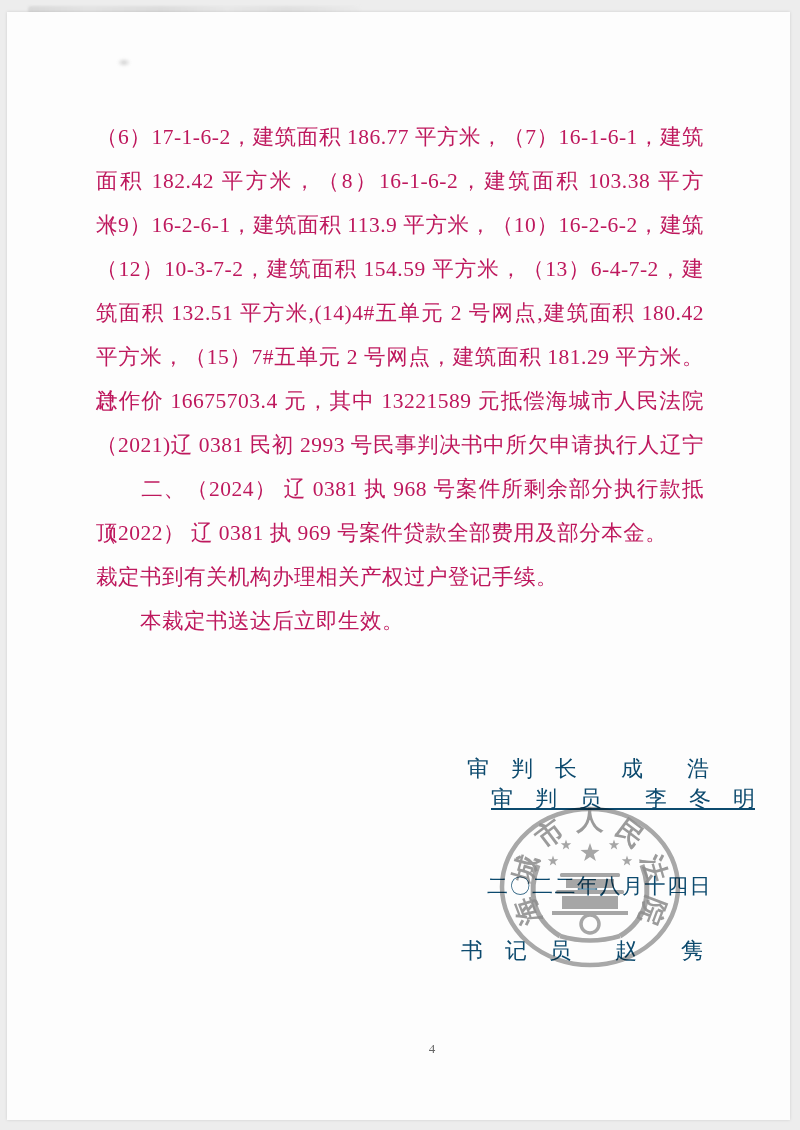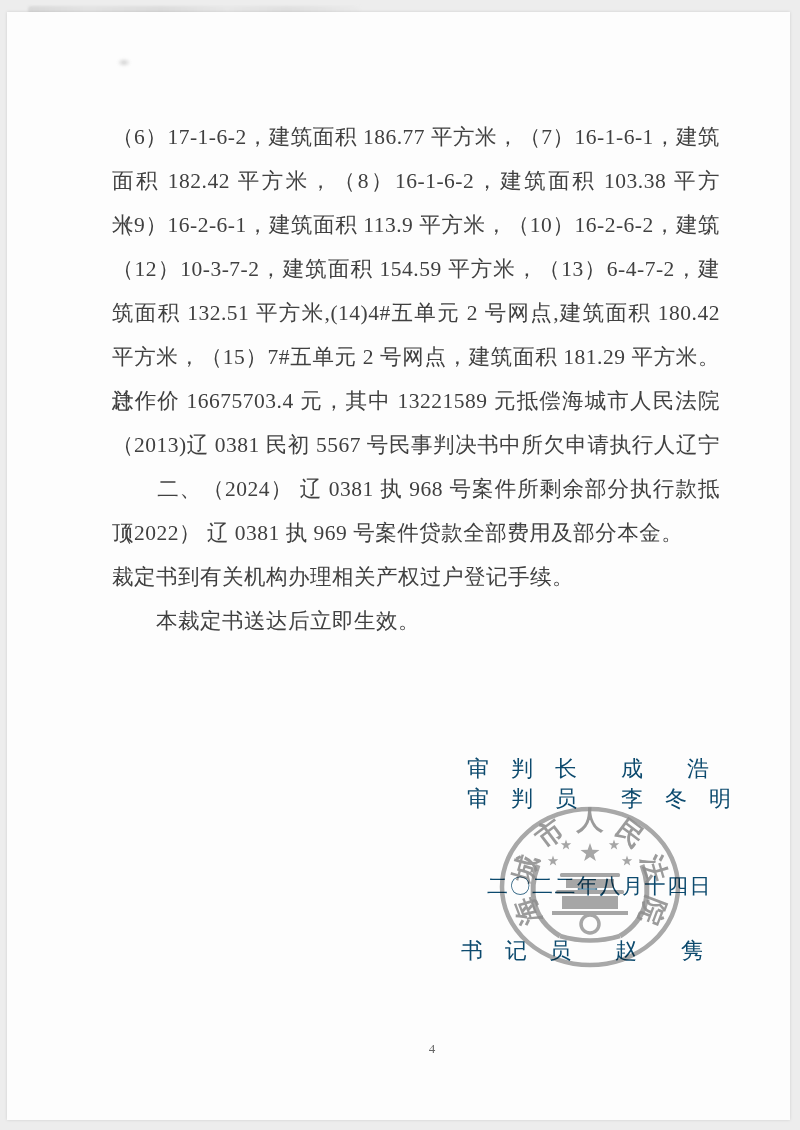--- a/index.html
+++ b/index.html
@@ -11,40 +11,40 @@
     overflow:hidden;
     font-family:"Liberation Serif","DejaVu Serif",serif;
   }
   .page {
     position:absolute; left:7px; top:12px;
     width:783px; height:1108px;
     background:#fdfdfd;
     box-shadow:0 0 3px rgba(0,0,0,.13);
   }
   .body-text {
-    position:absolute; left:105px; top:103px; width:608px;
-    font-size:21.5px; color:#404040;
+    position:absolute; left:89px; top:103px; width:608px;
+    font-size:21.5px; color:#be185d;
   }
   .line {
     height:44px; line-height:44px;
     letter-spacing:0.5px;
   }
   .line.full {
     text-align:justify;
     text-align-last:justify;
     text-justify:inter-character;
   }
   .line.short { text-align:left; white-space:pre; }
   .sig {
     position:absolute;
     font-size:22px; color:#0c4a6e;
     white-space:pre; line-height:22px;
   }
   .sig-1 { left:460px; top:746px; }
-  .sig-2 { left:460px; top:776px; }
+  .sig-2 { left:484px; top:776px;text-decoration:underline; }
   .sig-3 { left:460px; top:806px; }
   .sig-date { left:480px; top:863px; font-size:21px; letter-spacing:1.5px; }
   .sig-clerk { left:454px; top:928px; }
   .page-number {
     position:absolute; left:410px; top:1029px; width:30px;
     text-align:center; font-size:13px; color:#666;
   }
   .seal {
     position:absolute; left:490px; top:793px;
     mix-blend-mode:multiply;
@@ -75,21 +75,21 @@
   <div class="artifact-smudge"></div>
 
   <div class="body-text">
     <div class="line full">（6）17-1-6-2，建筑面积 186.77 平方米，（7）16-1-6-1，建筑</div>
     <div class="line full">面积 182.42 平方米，（8）16-1-6-2，建筑面积 103.38 平方米，</div>
     <div class="line full">（9）16-2-6-1，建筑面积 113.9 平方米，（10）16-2-6-2，建筑</div>
     <div class="line full">（12）10-3-7-2，建筑面积 154.59 平方米，（13）6-4-7-2，建</div>
     <div class="line full">筑面积 132.51 平方米,(14)4#五单元 2 号网点,建筑面积 180.42</div>
     <div class="line full">平方米，（15）7#五单元 2 号网点，建筑面积 181.29 平方米。总</div>
     <div class="line full">计作价 16675703.4 元，其中 13221589 元抵偿海城市人民法院</div>
-    <div class="line full">（2013)辽 0381 民初 5567 号民事判决书中所欠申请执行人辽宁</div>
+    <div class="line full">（2021)辽 0381 民初 2993 号民事判决书中所欠申请执行人辽宁</div>
     <div class="line full">　　二、（2024） 辽 0381 执 968 号案件所剩余部分执行款抵顶</div>
     <div class="line short">（2022） 辽 0381 执 969 号案件贷款全部费用及部分本金。</div>
     <div class="line short">裁定书到有关机构办理相关产权过户登记手续。</div>
     <div class="line short">　　本裁定书送达后立即生效。</div>
   </div>
 
   <div class="sig sig-1">审　判　长　　成　　浩</div>
   <div class="sig sig-2">审　判　员　　李　冬　明</div>
   <div class="sig sig-date">二〇二二年八月十四日</div>
   <div class="sig sig-clerk">书　记　员　　赵　　隽</div>

